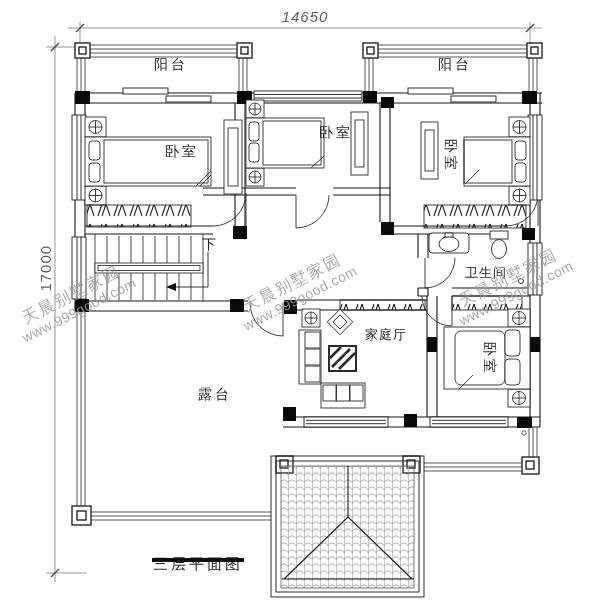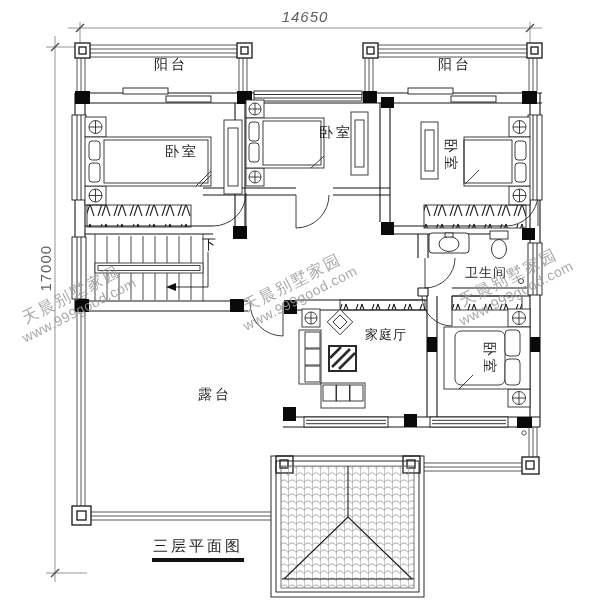--- a/index.html
+++ b/index.html
@@ -5,21 +5,21 @@
   html,body{margin:0;padding:0;background:#fff;}
   .canvas{position:relative;width:600px;height:600px;background:#fff;overflow:hidden;
           font-family:"Liberation Sans",sans-serif;}
   .canvas svg{position:absolute;left:0;top:0;}
   .lbl{position:absolute;color:#1f1f1f;white-space:nowrap;line-height:1.1;}
   .dimtxt{color:#5f5f5f;font-size:15px;letter-spacing:1px;text-align:center;}
   .room{font-size:14px;letter-spacing:3px;text-align:center;}
   .room-sm{font-size:13px;letter-spacing:1px;text-align:center;}
   .rot90{transform:rotate(90deg);transform-origin:center;}
   .rot-90{transform:rotate(-90deg);transform-origin:center;}
-  .title-lbl{font-size:15px;letter-spacing:3px;text-align:center;color:#1d1d1d;}
+  .title-lbl{font-size:15px;letter-spacing:3px;text-align:center;color:#1d1d1d;margin-top:18px;}
   .title-bar{position:absolute;background:#111;}
   .wm{position:absolute;width:160px;text-align:center;transform:rotate(-27deg);
       color:#9a9a9a;opacity:.85;line-height:1.2;}
   .wm .l1{font-size:16px;letter-spacing:2px;}
   .wm .l2{font-size:14px;letter-spacing:.5px;}
 </style>
 </head>
 <body>
 
 <div class="canvas">

